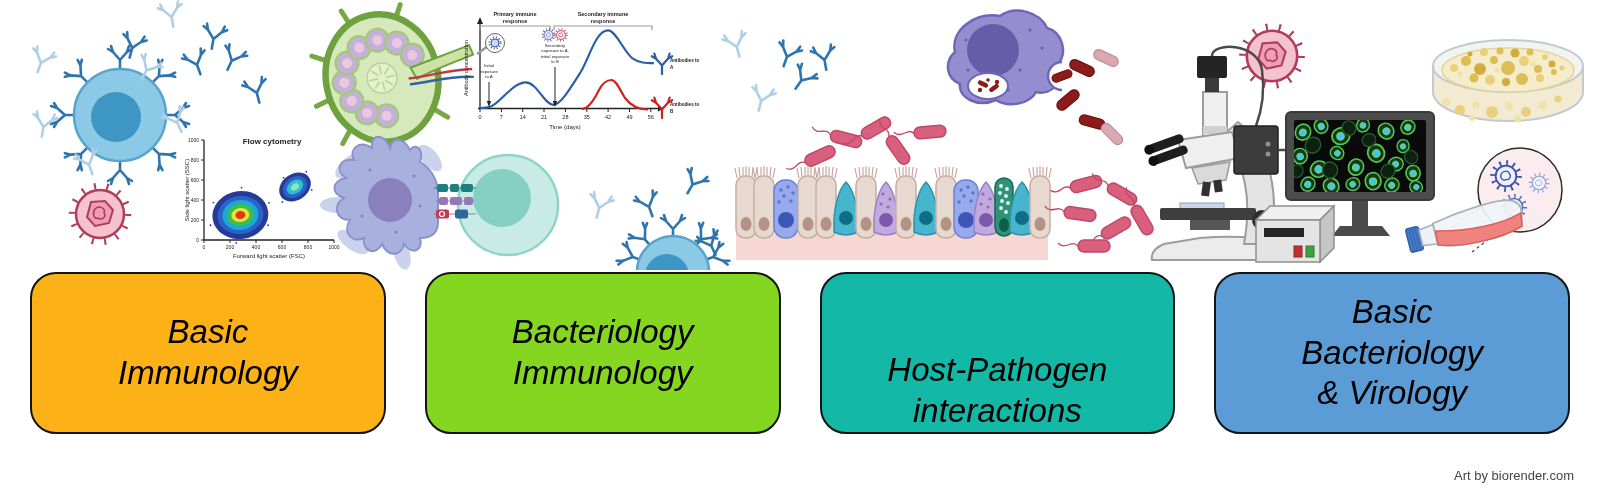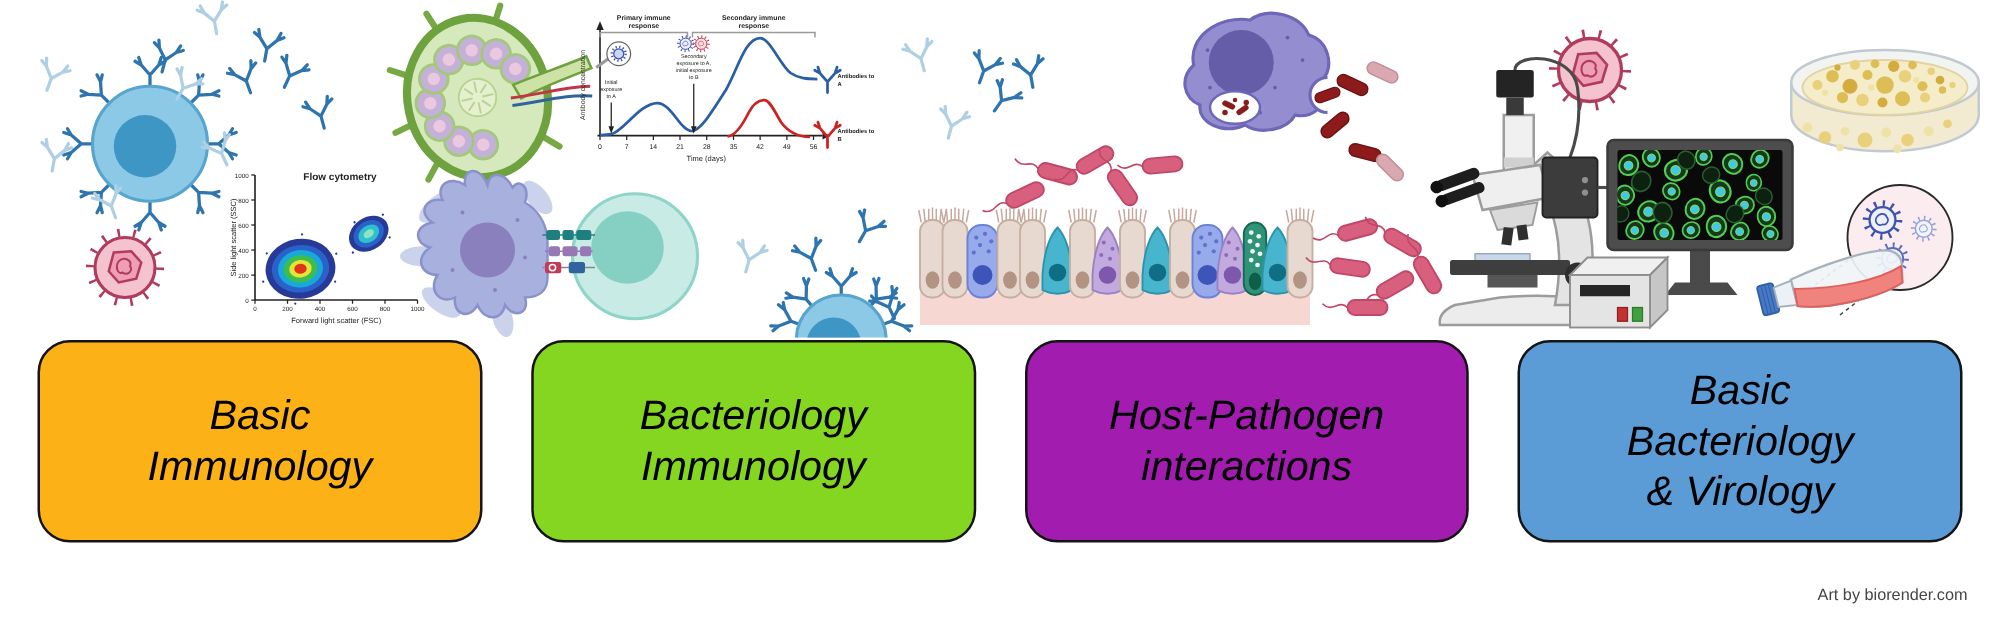--- a/index.html
+++ b/index.html
@@ -584,21 +584,21 @@
 
 <div class="boxes">
   <div class="cat-box" style="background-color: rgb(252, 178, 22);">
     <div class="cat-label">Basic
 Immunology</div>
   </div>
   <div class="cat-box" style="background-color: rgb(132, 214, 33);">
     <div class="cat-label">Bacteriology
 Immunology</div>
   </div>
-  <div class="cat-box" style="background-color: #a21caf;">
+  <div class="cat-box" style="background-color: #14b8a6; align-items: flex-end;">
     <div class="cat-label">Host-Pathogen
 interactions</div>
   </div>
   <div class="cat-box" style="background-color: rgb(92, 156, 214);">
     <div class="cat-label">Basic
 Bacteriology
 &amp; Virology</div>
   </div>
 </div>
 

